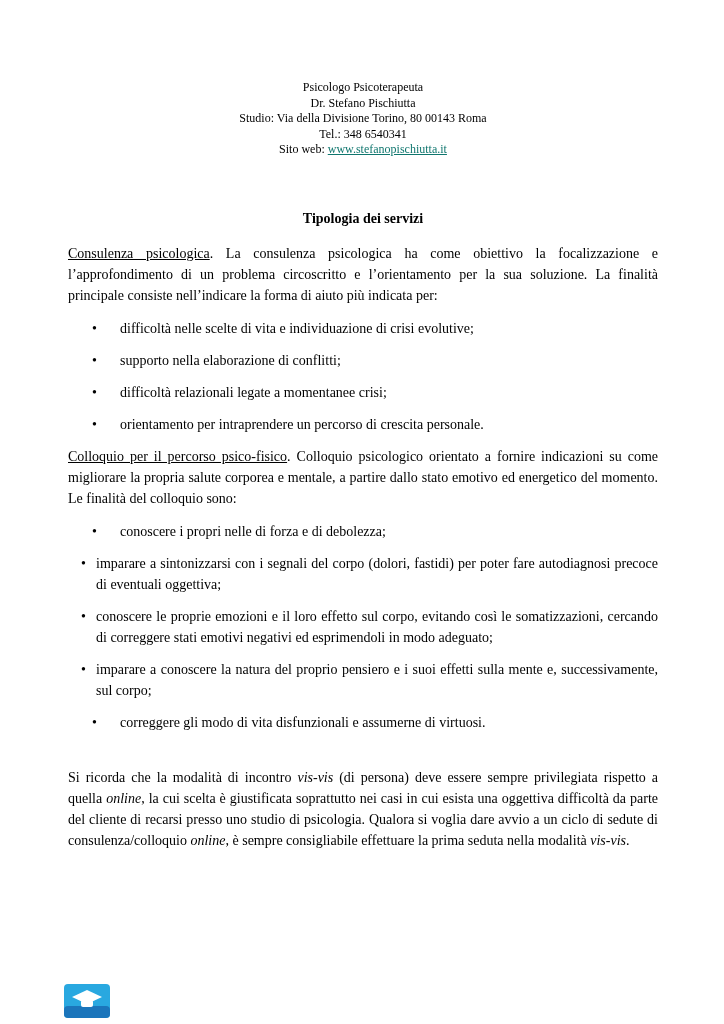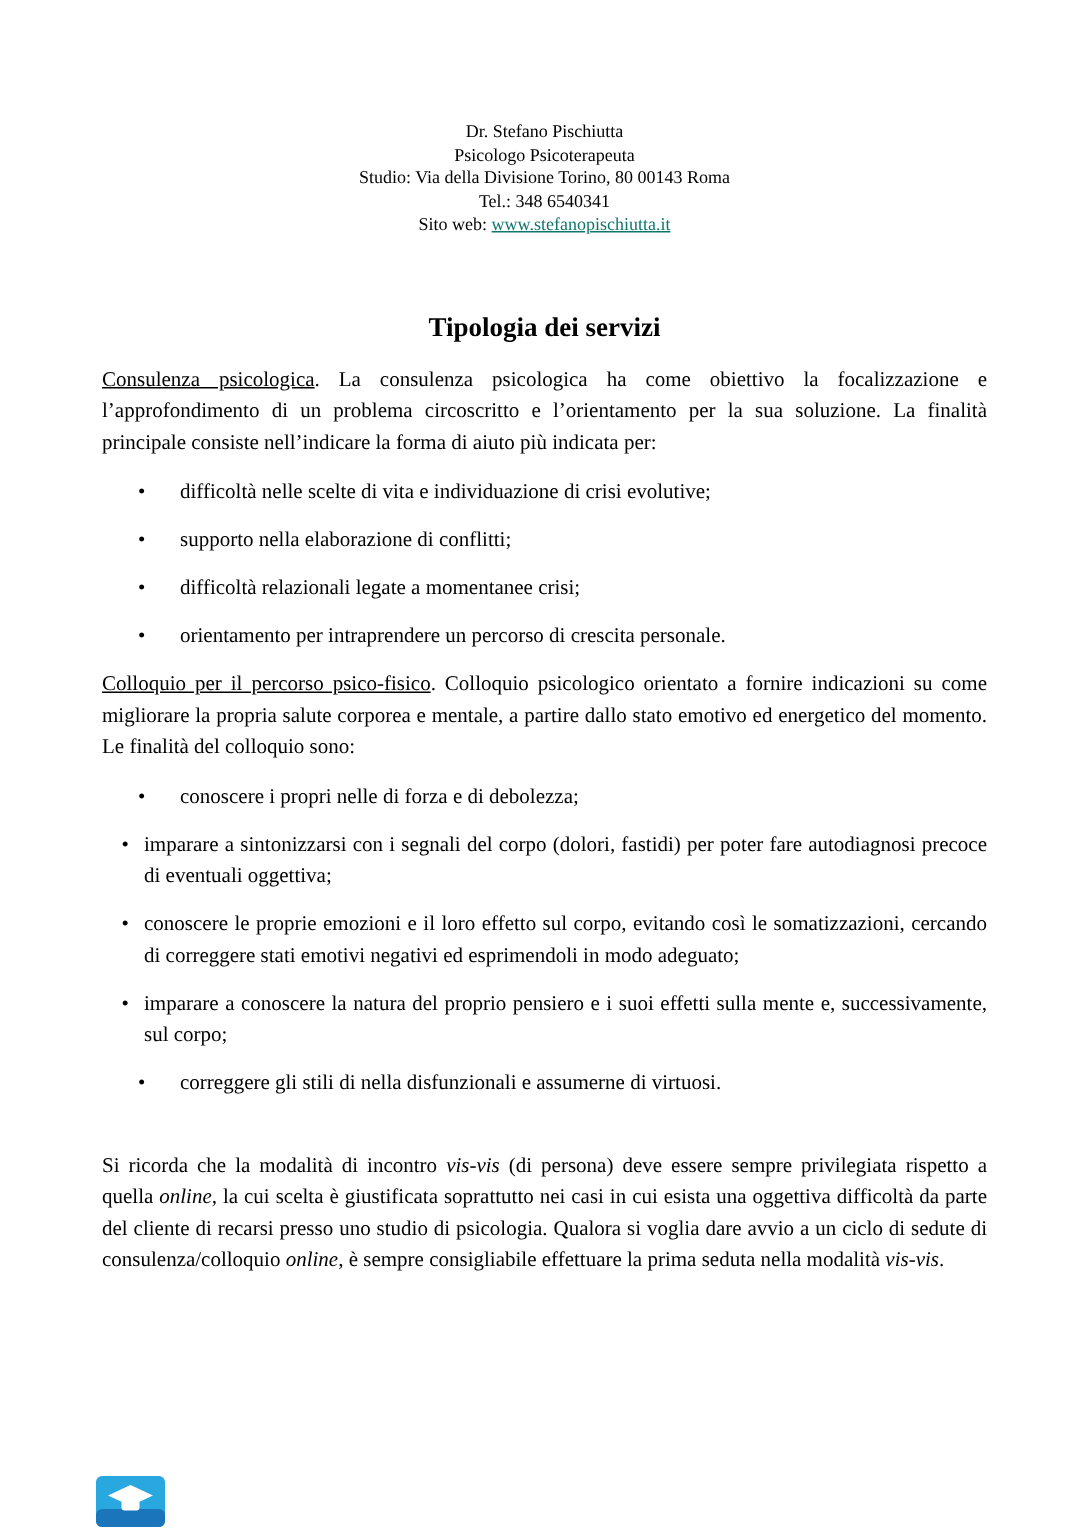--- a/index.html
+++ b/index.html
@@ -32,21 +32,21 @@
     line-height: 15.5px;
     text-align: center;
   }
   .contact-line { white-space: pre-wrap; }
   .website-link {
     color: #0f766e;
     text-decoration: underline;
     cursor: pointer;
   }
   .section-title {
-    font-size: 18px;
+    font-size: 14px;
     font-weight: bold;
     text-align: center;
     margin: 50px 0 14px 0;
   }
   p.body {
     margin: 0 0 12px 0;
     text-align: justify;
   }
   .lead-underline { text-decoration: underline; }
   .italic { font-style: italic; }
@@ -76,22 +76,22 @@
   }
 </style>
 </head>
 <body>
 
 <div class="page">
   <div class="content">
 
 
     <div class="contact">
+      <div class="contact-line">Psicologo Psicoterapeuta</div>
       <div class="contact-line">Dr. Stefano Pischiutta</div>
-      <div class="contact-line">Psicologo Psicoterapeuta</div>
       <div class="contact-line">Studio: Via della Divisione Torino, 80 00143 Roma</div>
       <div class="contact-line">Tel.: 348 6540341</div>
       <div class="contact-line"><span>Sito web: </span><a class="website-link" href="#">www.stefanopischiutta.it</a></div>
     </div>
 
     <h2 class="section-title">Tipologia dei servizi</h2>
 
     <p class="body"><span class="lead-underline">Consulenza psicologica</span><span>. La consulenza psicologica ha come obiettivo la focalizzazione e l’approfondimento di un problema circoscritto e l’orientamento per la sua soluzione. La finalità principale consiste nell’indicare la forma di aiuto più indicata per:</span></p>
 
     <ul class="bullets">
@@ -127,21 +127,21 @@
       <li class="b-narrow">
           <span class="bullet">•</span>
           <span class="btext">conoscere le proprie emozioni e il loro effetto sul corpo, evitando così le somatizzazioni, cercando di correggere stati emotivi negativi ed esprimendoli in modo adeguato;</span>
         </li>
       <li class="b-narrow">
           <span class="bullet">•</span>
           <span class="btext">imparare a conoscere la natura del proprio pensiero e i suoi effetti sulla mente e, successivamente, sul corpo;</span>
         </li>
       <li class="b-wide">
           <span class="bullet">•</span>
-          <span class="btext">correggere gli stili di nella disfunzionali e assumerne di virtuosi.</span>
+          <span class="btext">correggere gli modo di vita disfunzionali e assumerne di virtuosi.</span>
         </li>
     </ul>
 
     <p class="body closing"><span>Si ricorda che la modalità di incontro </span><span class="italic">vis-vis</span><span> (di persona) deve essere sempre privilegiata rispetto a quella </span><span class="italic">online</span><span>, la cui scelta è giustificata soprattutto nei casi in cui esista una oggettiva difficoltà da parte del cliente di recarsi presso uno studio di psicologia. Qualora si voglia dare avvio a un ciclo di sedute di consulenza/colloquio </span><span class="italic">online</span><span>, è sempre consigliabile effettuare la prima seduta nella modalità </span><span class="italic">vis-vis</span><span>.</span></p>
 
   </div>
 
   <svg class="footer-logo" viewBox="0 0 46 34" xmlns="http://www.w3.org/2000/svg">
     <rect x="0" y="0" width="46" height="34" rx="4" fill="#29a8e0"></rect>
     <rect x="0" y="22" width="46" height="12" rx="4" fill="#1b75bb"></rect>

